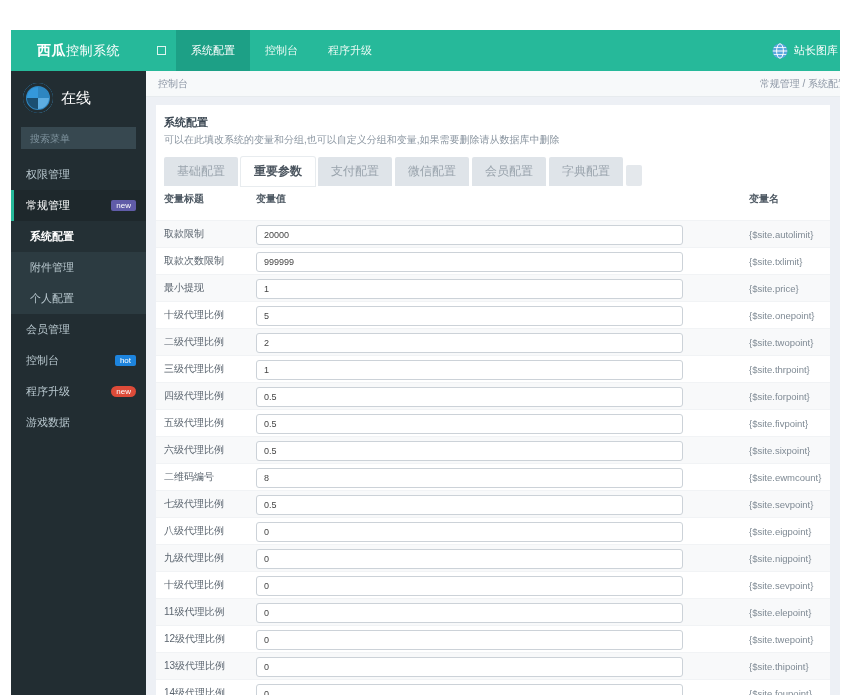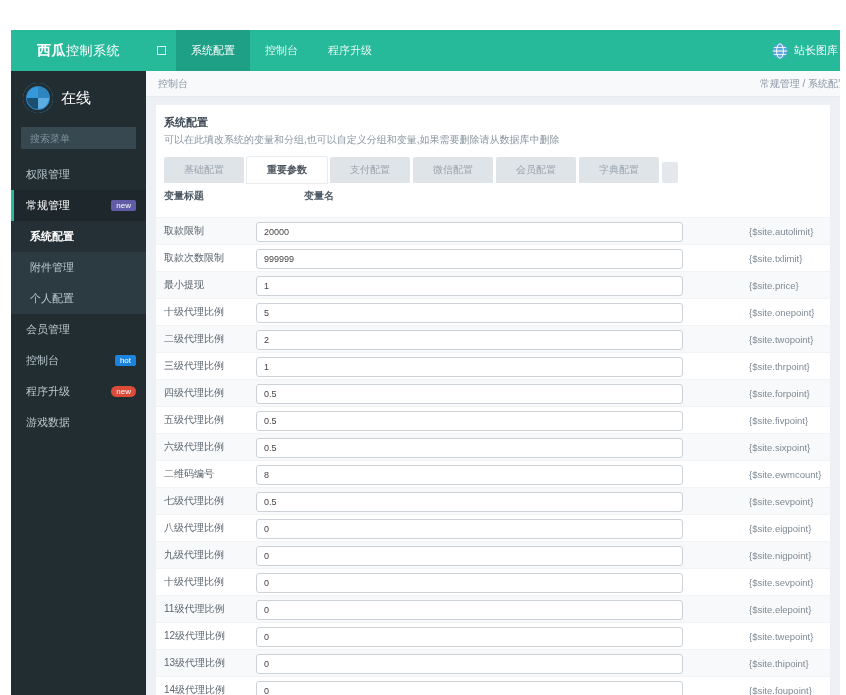--- a/index.html
+++ b/index.html
@@ -50,21 +50,21 @@
   .breadcrumb-bar { height:26px; background:#f7f9fa; border-bottom:1px solid #e7ebee;
     display:flex; align-items:center; justify-content:space-between; padding:0 0 0 12px;
     font-size:10px; color:#8d97a5; flex-shrink:0; }
   .breadcrumb-right { white-space:nowrap; margin-right:-8px; }
 
   .card { background:#fff; margin:8px 10px 0 10px; padding:10px 0 0 0; flex:1; overflow:hidden; }
   .card-title { font-size:11px; font-weight:bold; color:#3e4a55; padding:0 8px; }
   .card-desc { font-size:10px; color:#8a95a0; padding:3px 8px 0 8px; }
 
   .tabs { display:flex; gap:3px; margin:10px 8px 0 8px; align-items:flex-end; }
-  .tab { background:#dfe4e9; color:#99a3ac; font-size:10px; padding:6px 20px;
+  .tab { background:#dfe4e9; color:#99a3ac; font-size:12px; padding:6px 13px;
     border-radius:2px 2px 0 0; cursor:pointer; white-space:nowrap; }
   .tab.active { background:#fff; color:#4a545e; font-weight:bold;
     box-shadow:0 0 0 1px #e8ecef; position:relative; }
   .tab-extra { width:16px; height:21px; background:#e4e8ec; border-radius:2px; cursor:pointer; }
 
   .table { margin-top:6px; }
   .t-head { display:flex; height:28px; font-size:10px; font-weight:bold;
     color:#4f5a64; }
   .col-label { width:100px; padding-left:8px; flex-shrink:0; }
   .col-value { width:445px; flex-shrink:0; }
@@ -162,20 +162,21 @@
             <div class="tab">支付配置</div>
             <div class="tab">微信配置</div>
             <div class="tab">会员配置</div>
             <div class="tab">字典配置</div>
             <div class="tab-extra"></div>
           </div>
 
         <div class="table">
           <div class="t-head">
             <div class="col-label">变量标题</div>
+            <div class="col-value">变量值</div>
             <div class="col-var">变量名</div>
           </div>
           <div id="table-body">
               <div class="t-row">
                 <div class="col-label">取款限制</div>
                 <div class="col-value"><input type="text" value="20000" style=""></div>
                 <div class="col-var">{$site.autolimit}</div>
               </div>
               <div class="t-row">
                 <div class="col-label">取款次数限制</div>

